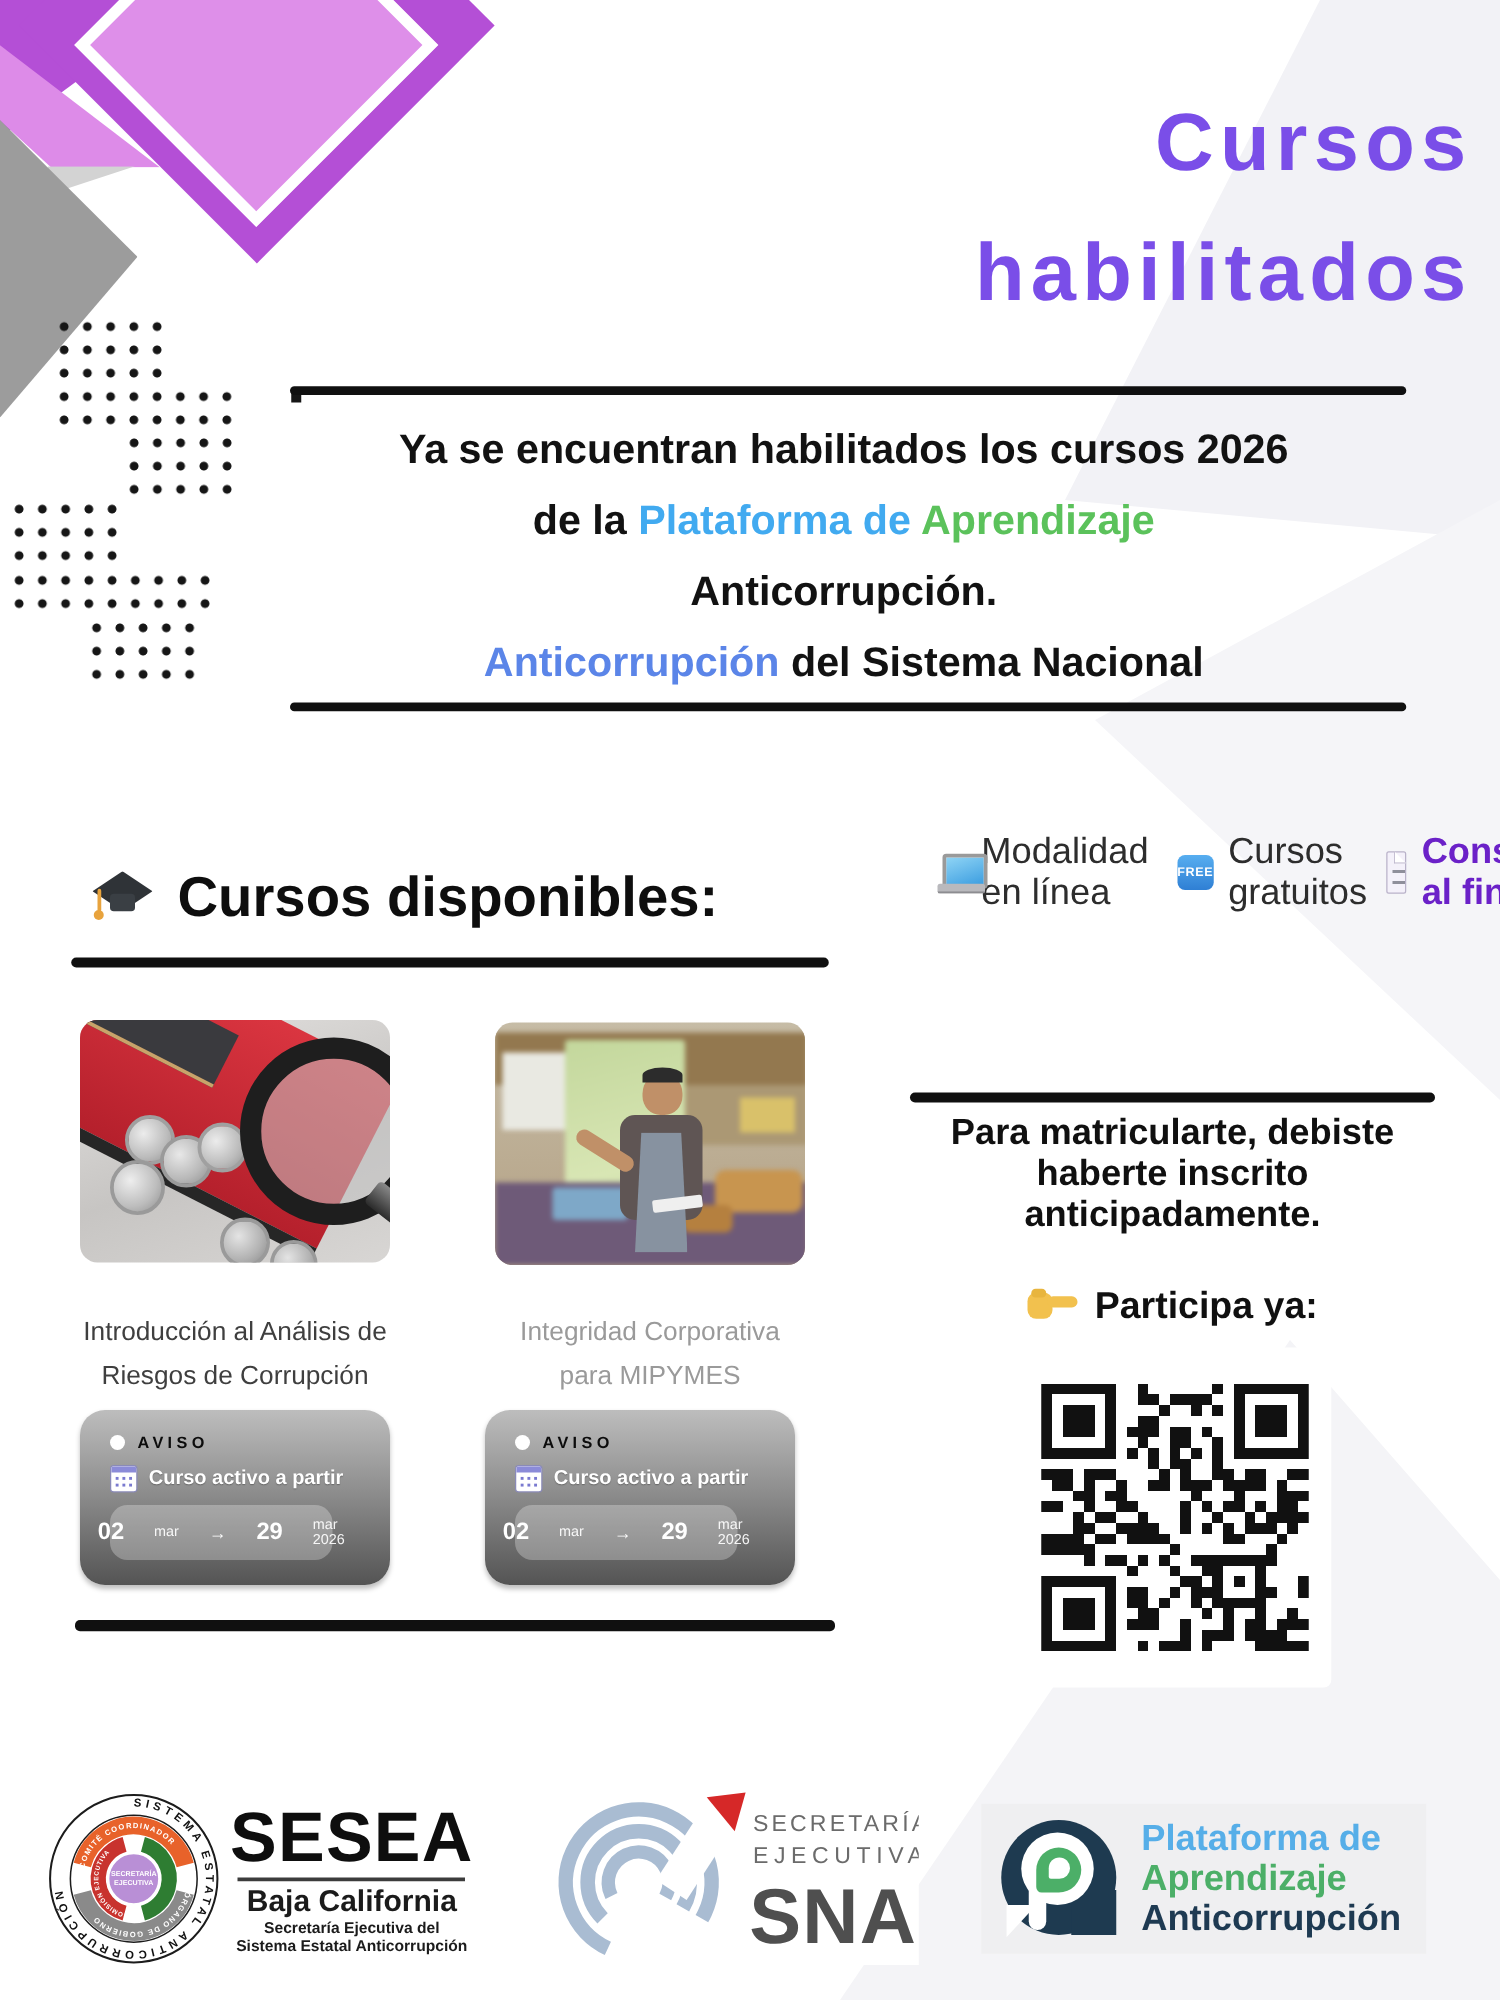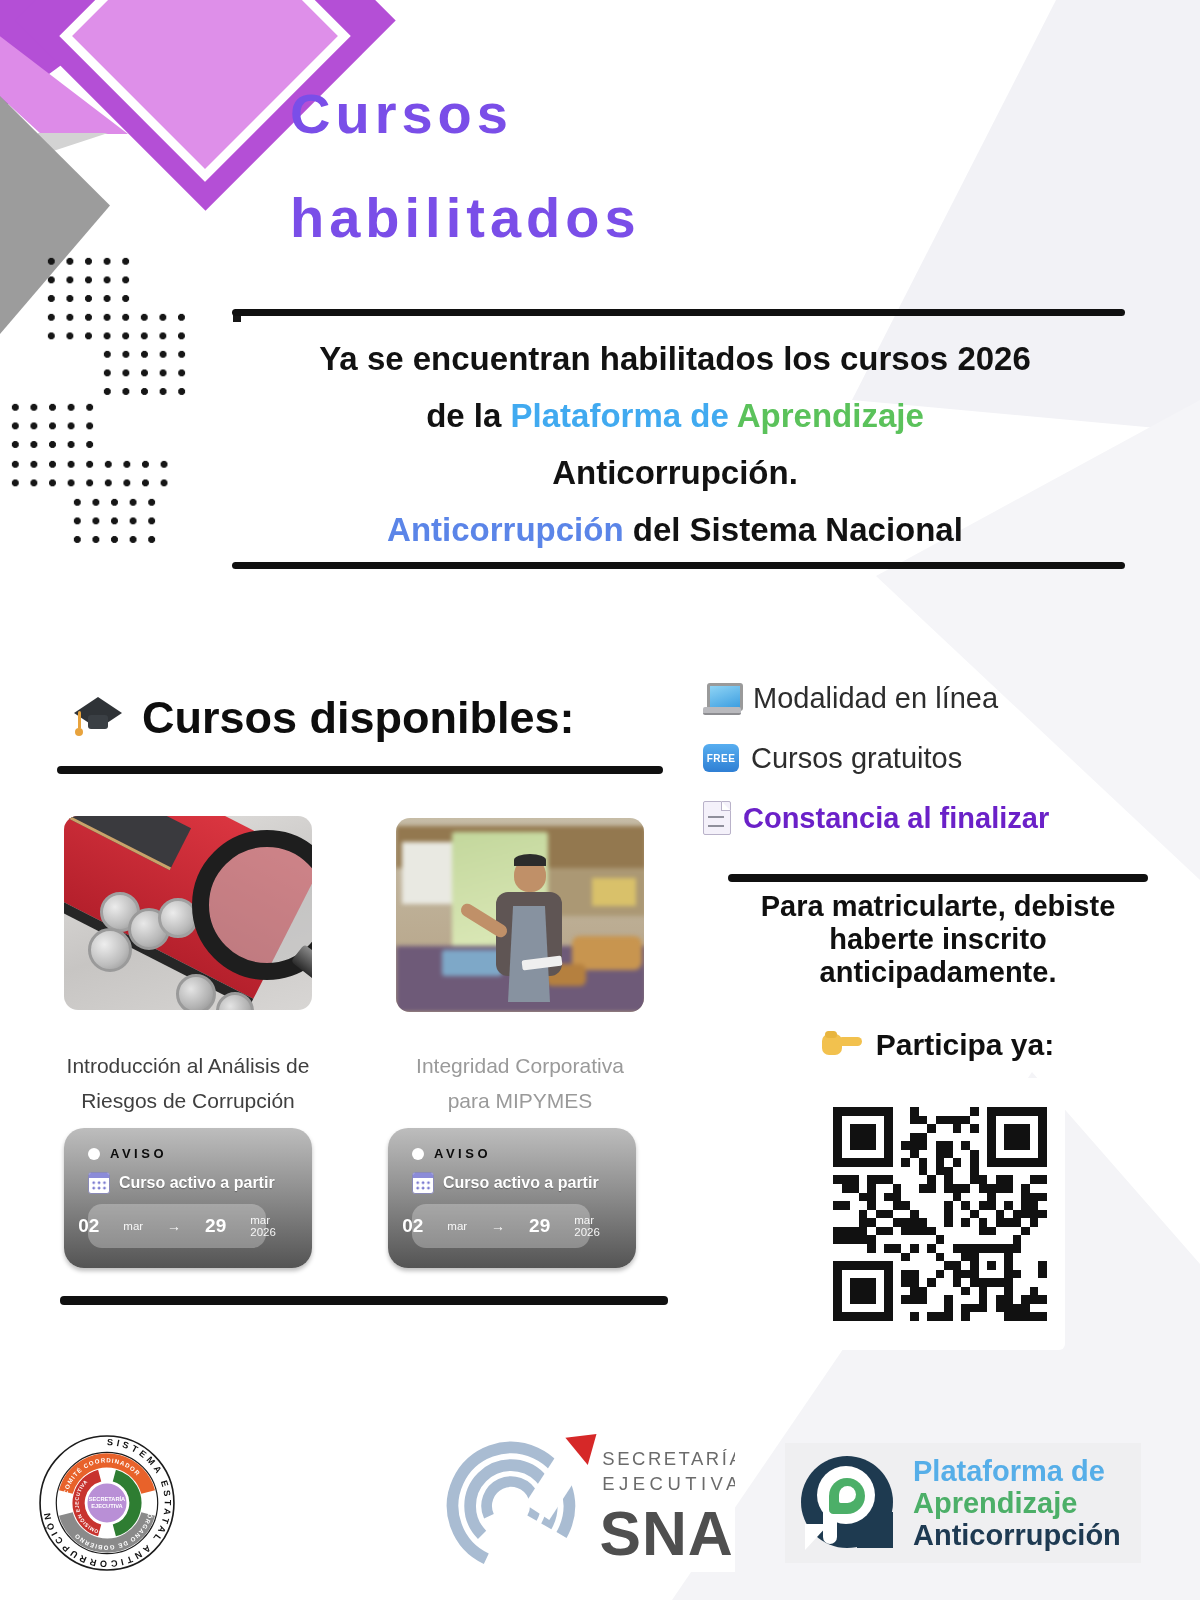--- a/index.html
+++ b/index.html
@@ -12,41 +12,41 @@
 
   
   .diamond{position:absolute;transform:rotate(45deg);}
   .dots{position:absolute;background-image:radial-gradient(circle,#161616 3.2px,transparent 3.8px);
         background-size:18.6px 18.6px;background-position:0 0;}
 
   
   .rule{position:absolute;background:#101010;border-radius:4px;}
 
   
-  .title{position:absolute;left:290px;top:62px;width:870px;text-align:left;
-         color:#7A4EE8;font-weight:800;font-size:56px;line-height:104px;letter-spacing:5px;}
+  .title{position:absolute;left:308px;top:62px;width:870px;text-align:right;
+         color:#7A4EE8;font-weight:800;font-size:65px;line-height:104px;letter-spacing:5px;}
 
   .intro{position:absolute;left:225px;top:330px;width:900px;text-align:center;
          font-size:33px;font-weight:700;color:#121212;line-height:57px;}
   .intro .blue{color:#41AAF0;}
   .intro .green{color:#5BC25B;}
   .intro .indigo{color:#5B85E8;}
 
   
   .sec-head{position:absolute;left:70px;top:692px;display:flex;align-items:center;gap:16px;
             font-size:45px;font-weight:800;color:#0e0e0e;}
   .grad-cap{position:relative;width:56px;height:46px;flex:0 0 auto;}
   .grad-cap .board{position:absolute;left:4px;top:2px;width:48px;height:32px;background:#2f3337;
                    clip-path:polygon(50% 0,100% 50%,50% 100%,0 50%);}
   .grad-cap .base{position:absolute;left:18px;top:20px;width:20px;height:14px;background:#3a3f44;border-radius:3px;}
   .grad-cap .tassel{position:absolute;left:8px;top:16px;width:3px;height:18px;background:#E8A33D;border-radius:2px;}
   .grad-cap .knob{position:absolute;left:5px;top:33px;width:8px;height:8px;background:#E8A33D;border-radius:50%;}
 
   
-  .features{position:absolute;left:703px;top:680px;width:440px;display:flex;flex-direction:column;gap:24px;}
+  .features{position:absolute;left:750px;top:680px;width:440px;display:flex;gap:8px;}
   .feat{display:flex;align-items:center;gap:12px;height:36px;}
   .feat .label{font-size:29px;color:#2d2d2d;}
   .feat .label.bold-purple{font-weight:800;color:#6B21C8;}
   .laptop{position:relative;width:38px;height:30px;}
   .laptop .scr{position:absolute;left:4px;top:0;width:30px;height:22px;border:3px solid #9a9a9a;border-radius:3px;
                background:linear-gradient(160deg,#8fd4f5,#3b9de0);}
   .laptop .base{position:absolute;left:0;top:24px;width:38px;height:6px;background:#b9b9bd;border-radius:2px;border-bottom:2px solid #8d8d91;}
   .freebadge{width:36px;height:28px;border-radius:6px;background:linear-gradient(180deg,#57aef0,#2f7fd4);
              display:flex;align-items:center;justify-content:center;color:#fff;font-size:10px;font-weight:800;letter-spacing:.5px;}
   .docicon{position:relative;width:26px;height:32px;background:#f4f1fa;border:1px solid #b9b2c9;border-radius:2px;
@@ -531,20 +531,29 @@
       <text font-family="Liberation Sans, sans-serif" font-size="6" font-weight="bold" fill="#fff" letter-spacing="1">
         <textPath href="#bandBottom" startOffset="10">ÓRGANO DE GOBIERNO</textPath>
       </text>
       <text font-family="Liberation Sans, sans-serif" font-size="5" font-weight="bold" fill="#fff" letter-spacing="0.5">
         <textPath href="#bandLeft" startOffset="4">COMISIÓN EJECUTIVA</textPath>
       </text>
       <circle cx="70" cy="70" r="20" fill="#B98FD6" stroke="#fff" stroke-width="1.5"></circle>
       <text x="70" y="68" text-anchor="middle" font-family="Liberation Sans, sans-serif" font-size="5.6" font-weight="bold" fill="#fff">SECRETARÍA</text>
       <text x="70" y="75" text-anchor="middle" font-family="Liberation Sans, sans-serif" font-size="5.6" font-weight="bold" fill="#fff">EJECUTIVA</text>
     </svg>
+    <div class="sesea-text">
+      <div class="sesea-acr">SESEA</div>
+      <div class="sesea-rule"></div>
+      <div class="sesea-region">Baja California</div>
+      <div class="sesea-sub">
+        <div>Secretaría Ejecutiva del</div>
+        <div>Sistema Estatal Anticorrupción</div>
+      </div>
+    </div>
   </div>
 
   <div class="abs" style="left:423px;top:1432px;width:312px;height:140px;background:#ffffff;">
     <svg width="312" height="140" viewBox="0 0 320 144">
       <g fill="none" stroke="#A9BCD2" stroke-linecap="butt">
         <circle cx="90" cy="76" r="60" stroke-width="12" pathLength="360" stroke-dasharray="275 85" transform="rotate(115 90 76)"></circle>
         <circle cx="90" cy="76" r="42" stroke-width="12" pathLength="360" stroke-dasharray="255 105" transform="rotate(135 90 76)"></circle>
         <circle cx="90" cy="76" r="25" stroke-width="11" pathLength="360" stroke-dasharray="235 125" transform="rotate(155 90 76)"></circle>
       </g>
       <rect x="128" y="-6" width="30" height="96" fill="#ffffff" transform="rotate(33 143 42)"></rect>

